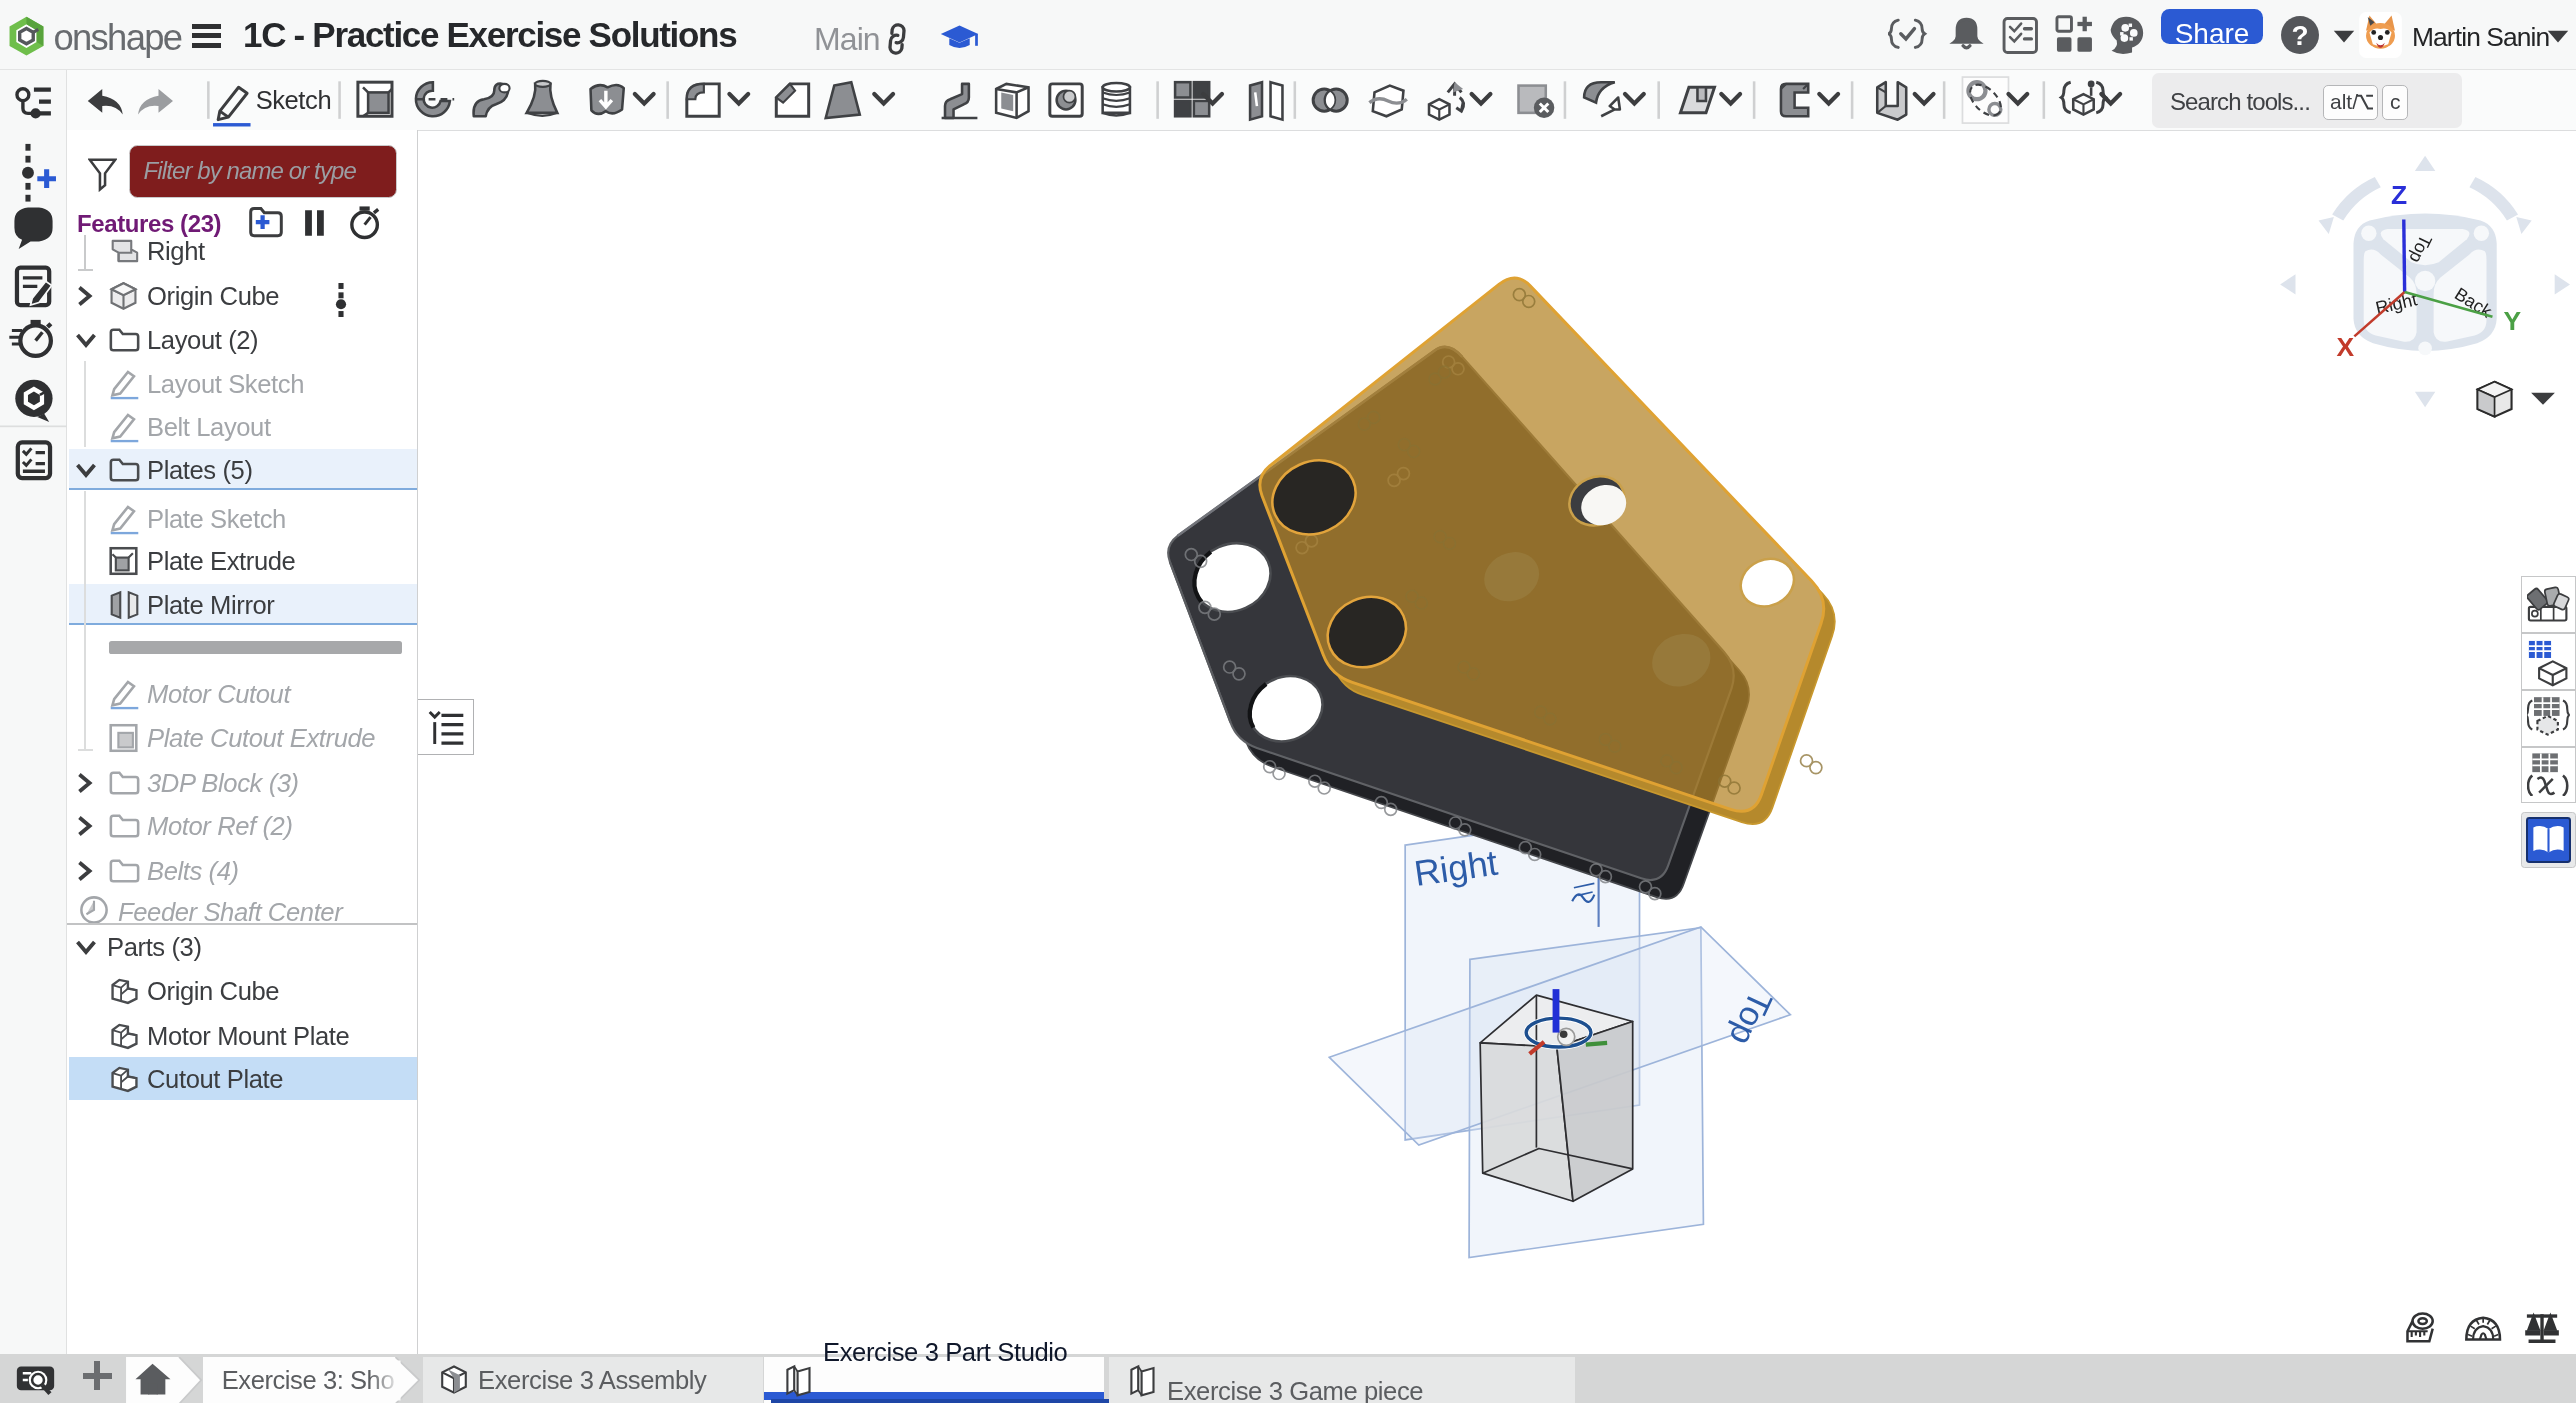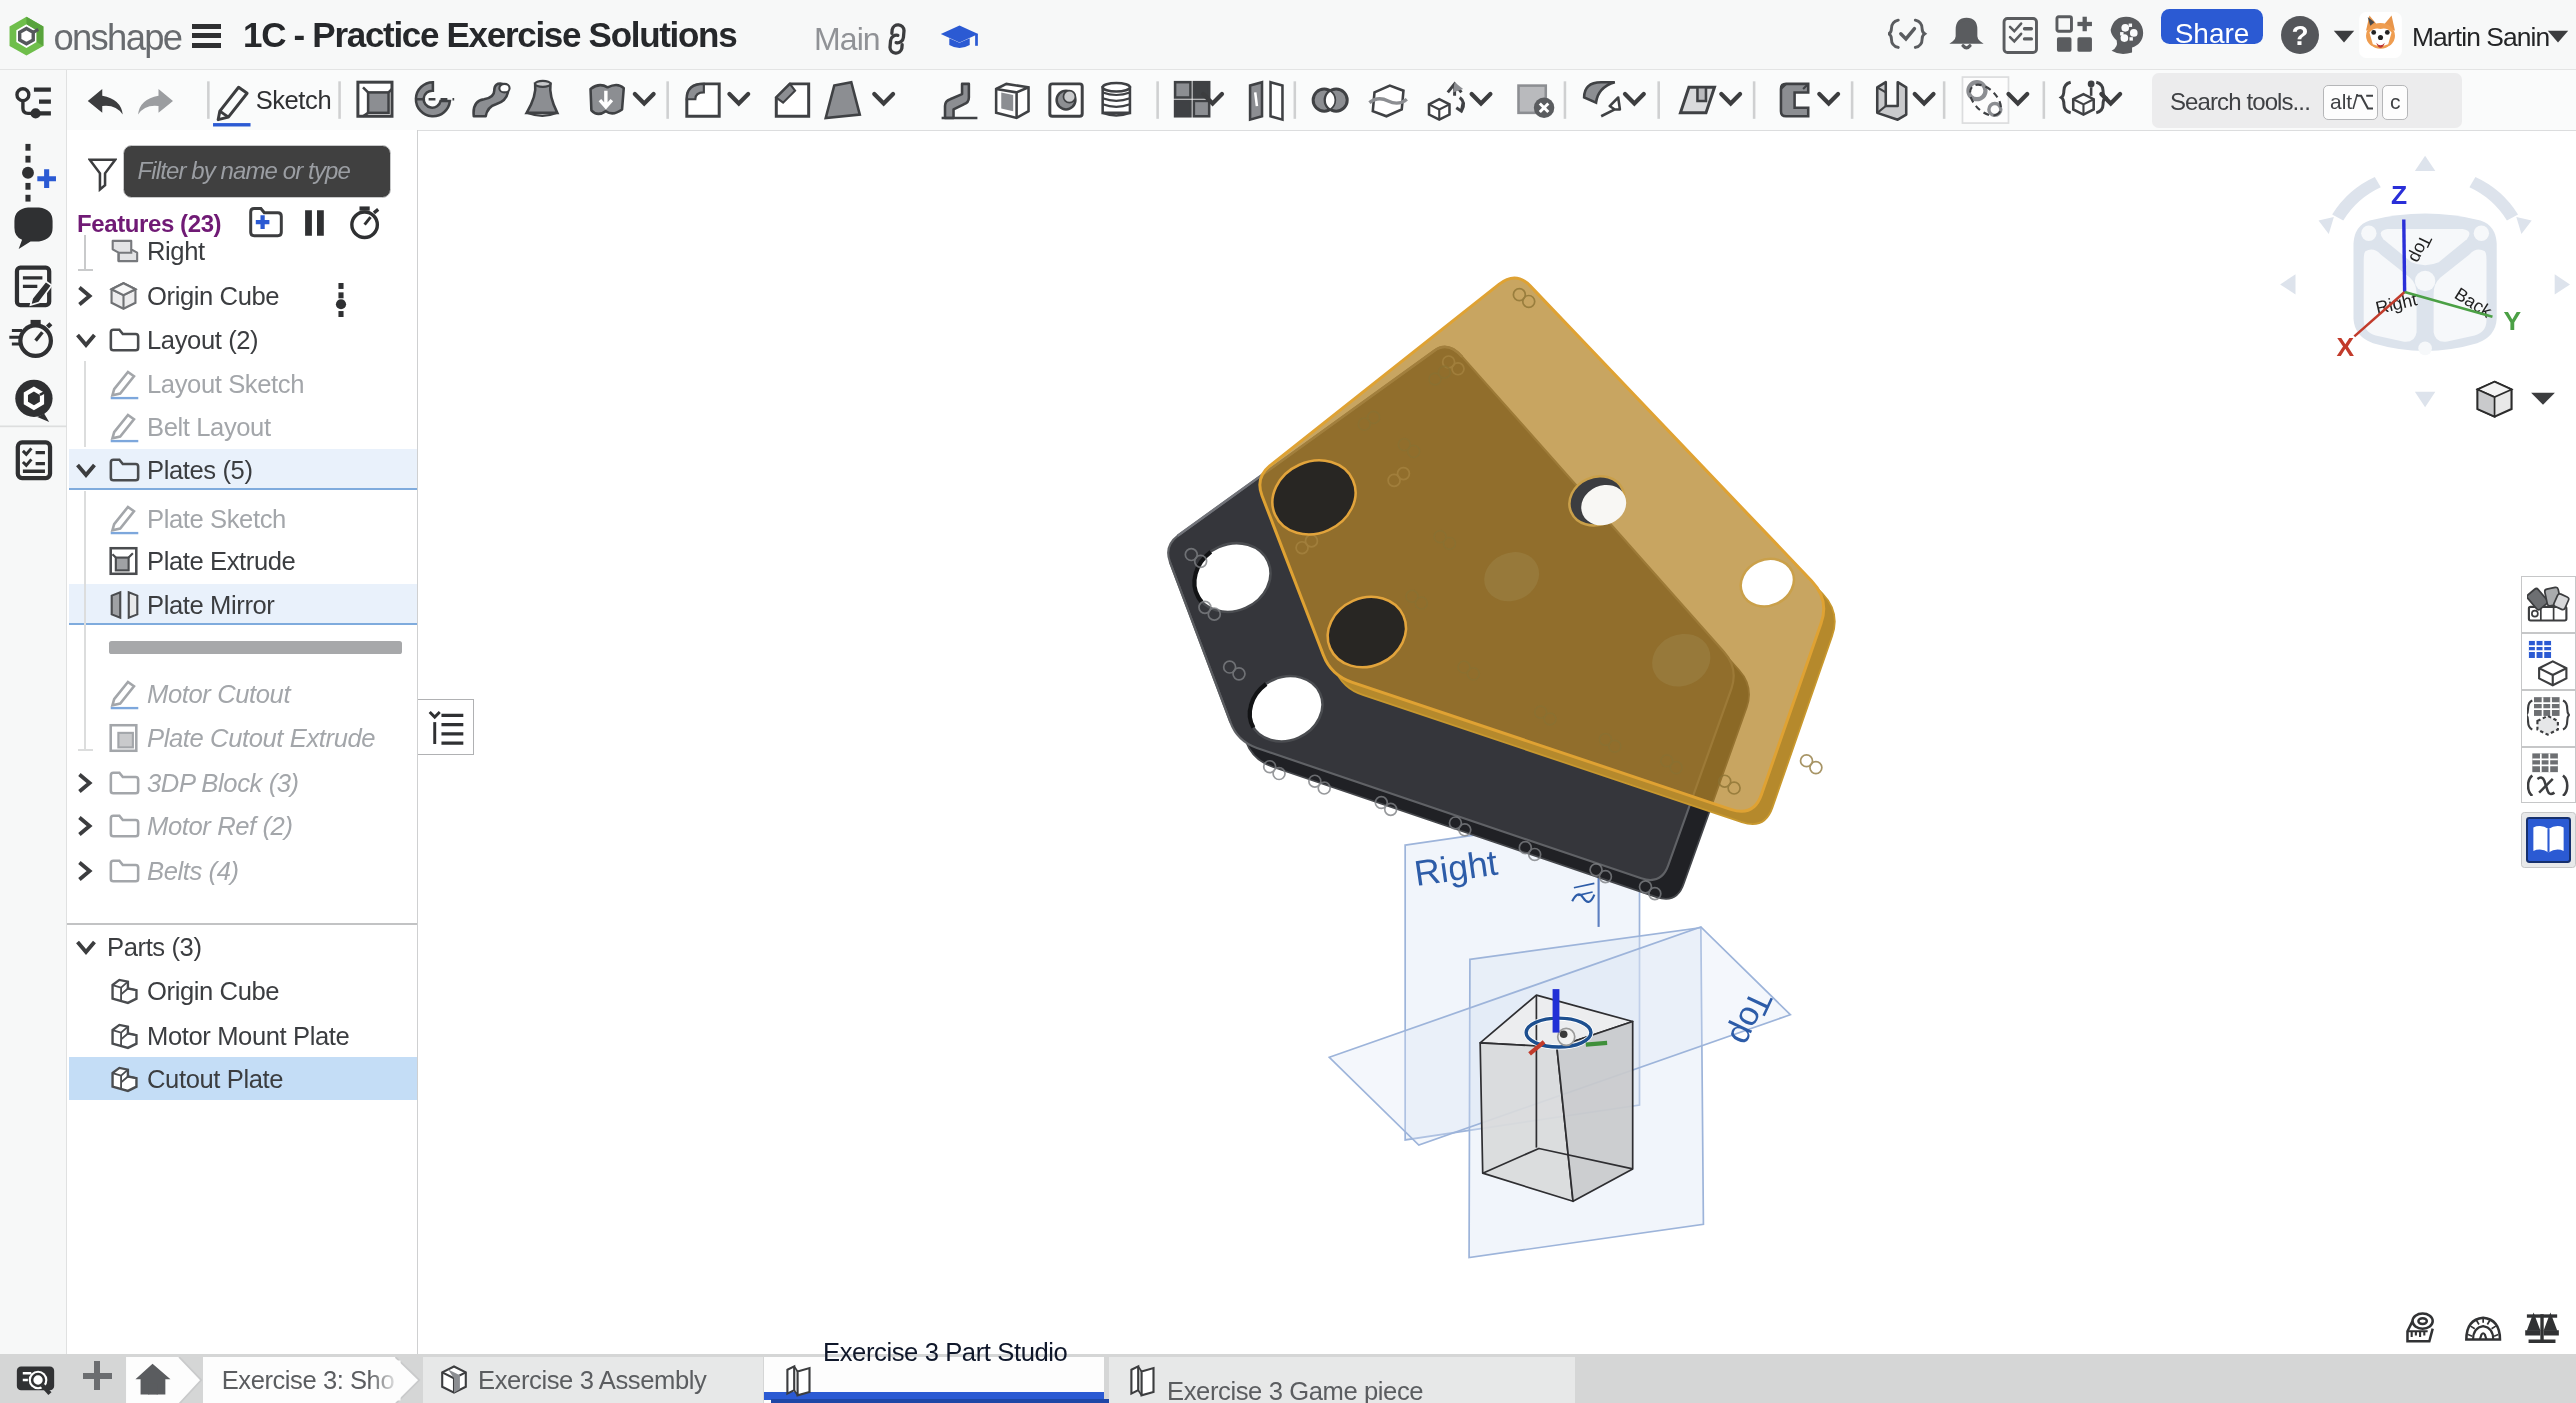--- a/index.html
+++ b/index.html
@@ -527,21 +527,21 @@
     <g>
       <rect x="21" y="438" width="38" height="42" rx="5" fill="none" stroke="#2f3032" stroke-width="5"></rect>
       <path d="M27,448 l4,4 6,-7 M27,461 l4,4 6,-7" fill="none" stroke="#2f3032" stroke-width="3.5"></path>
       <path d="M42,450 h11 M42,463 h11 M27,472 h26" stroke="#2f3032" stroke-width="4"></path>
     </g>
   </svg>
 
   <svg class="abs" style="left:88px;top:158px;" width="29" height="34" viewBox="0 0 34 40">
     <path d="M2,2 H32 L20,18 L20,32 L14,37 L14,18 Z" fill="none" stroke="#3c3d3f" stroke-width="3"></path>
   </svg>
-  <div class="abs" style="left:123px;top:145px;width:268px;height:53px;border:1.7px solid #c9cacb;border-radius:8.5px;background:#404040;font-style:italic;font-size:24px;color:#9b9ea3;line-height:49px;padding-left:13.6px;letter-spacing:-0.9px;white-space:nowrap;overflow:hidden;">Filter by name or type</div>
+  <div class="abs" style="left:129px;top:145px;width:268px;height:53px;border:1.7px solid #c9cacb;border-radius:8.5px;background:#7f1d1d;font-style:italic;font-size:24px;color:#9b9ea3;line-height:49px;padding-left:13.6px;letter-spacing:-0.9px;white-space:nowrap;overflow:hidden;">Filter by name or type</div>
   <div class="abs" style="left:77px;top:210px;font-size:24px;font-weight:bold;color:#701a75;letter-spacing:-0.4px;">Features (23)</div>
   <svg class="abs" style="left:249px;top:205px;" width="136" height="36" viewBox="0 0 160 42">
     <path d="M2,8 Q2,4 6,4 L14,4 L18,9 L34,9 Q38,9 38,13 L38,32 Q38,36 34,36 L6,36 Q2,36 2,32 Z" fill="none" stroke="#3c3d3f" stroke-width="3.5"></path>
     <path d="M8,20 h16 M16,12 v16" stroke="#2b5ad3" stroke-width="5"></path>
     <rect x="66" y="6" width="8" height="30" fill="#2f3032"></rect>
     <rect x="80" y="6" width="8" height="30" fill="#2f3032"></rect>
     <g fill="none" stroke="#2f3032">
       <circle cx="136" cy="23" r="15" stroke-width="4"></circle>
       <path d="M136,23 L143,14" stroke-width="3.5"></path>
       <path d="M130,4 L142,4" stroke-width="5"></path>
@@ -676,20 +676,27 @@
     </div>
     <div class="row" style="top:614px;">
       <svg class="rchev" width="19" height="22" viewBox="0 0 22 26">
           <path d="M5,3 L17,13 L5,23" fill="none" stroke="#3c3d3f" stroke-width="4.5"></path>
         </svg>
       <svg class="ricon" width="31" height="25.6" viewBox="0 0 36 30">
           <path d="M2,6 Q2,3 5,3 L12,3 L16,8 L31,8 Q34,8 34,11 L34,24 Q34,27 31,27 L5,27 Q2,27 2,24 Z" fill="none" stroke="#a3a6aa" stroke-width="3"></path>
         </svg>
       <span class="rowtext it">Belts (4)</span>
     </div>
+    <div class="row" style="top:655px;">
+      <svg class="abs" style="left:8.5px;top:4.3px;" width="32" height="32" viewBox="0 0 38 38">
+          <circle cx="19" cy="19" r="15" fill="none" stroke="#a3a6aa" stroke-width="3"></circle>
+          <path d="M19,8 L19,19 L10,24" fill="#c9cacc" stroke="#a3a6aa" stroke-width="2.5"></path>
+        </svg>
+      <span class="rowtext it" style="left:49px;">Feeder Shaft Center</span>
+    </div>
   </div>
 
   <div class="abs" style="left:67px;top:923px;width:350px;height:1.7px;background:#c2c3c4;"></div>
 
   <div class="abs" style="left:69px;top:925px;width:348px;height:429px;overflow:hidden;">
     <div class="abs" style="left:0;top:132px;width:348px;height:43px;background:#c4ddf6;"></div>
     <div class="row" style="top:0.9px;">
       <svg class="rchev" width="22" height="19" viewBox="0 0 26 22">
           <path d="M3,5 L13,17 L23,5" fill="none" stroke="#3c3d3f" stroke-width="4.5"></path>
         </svg>

